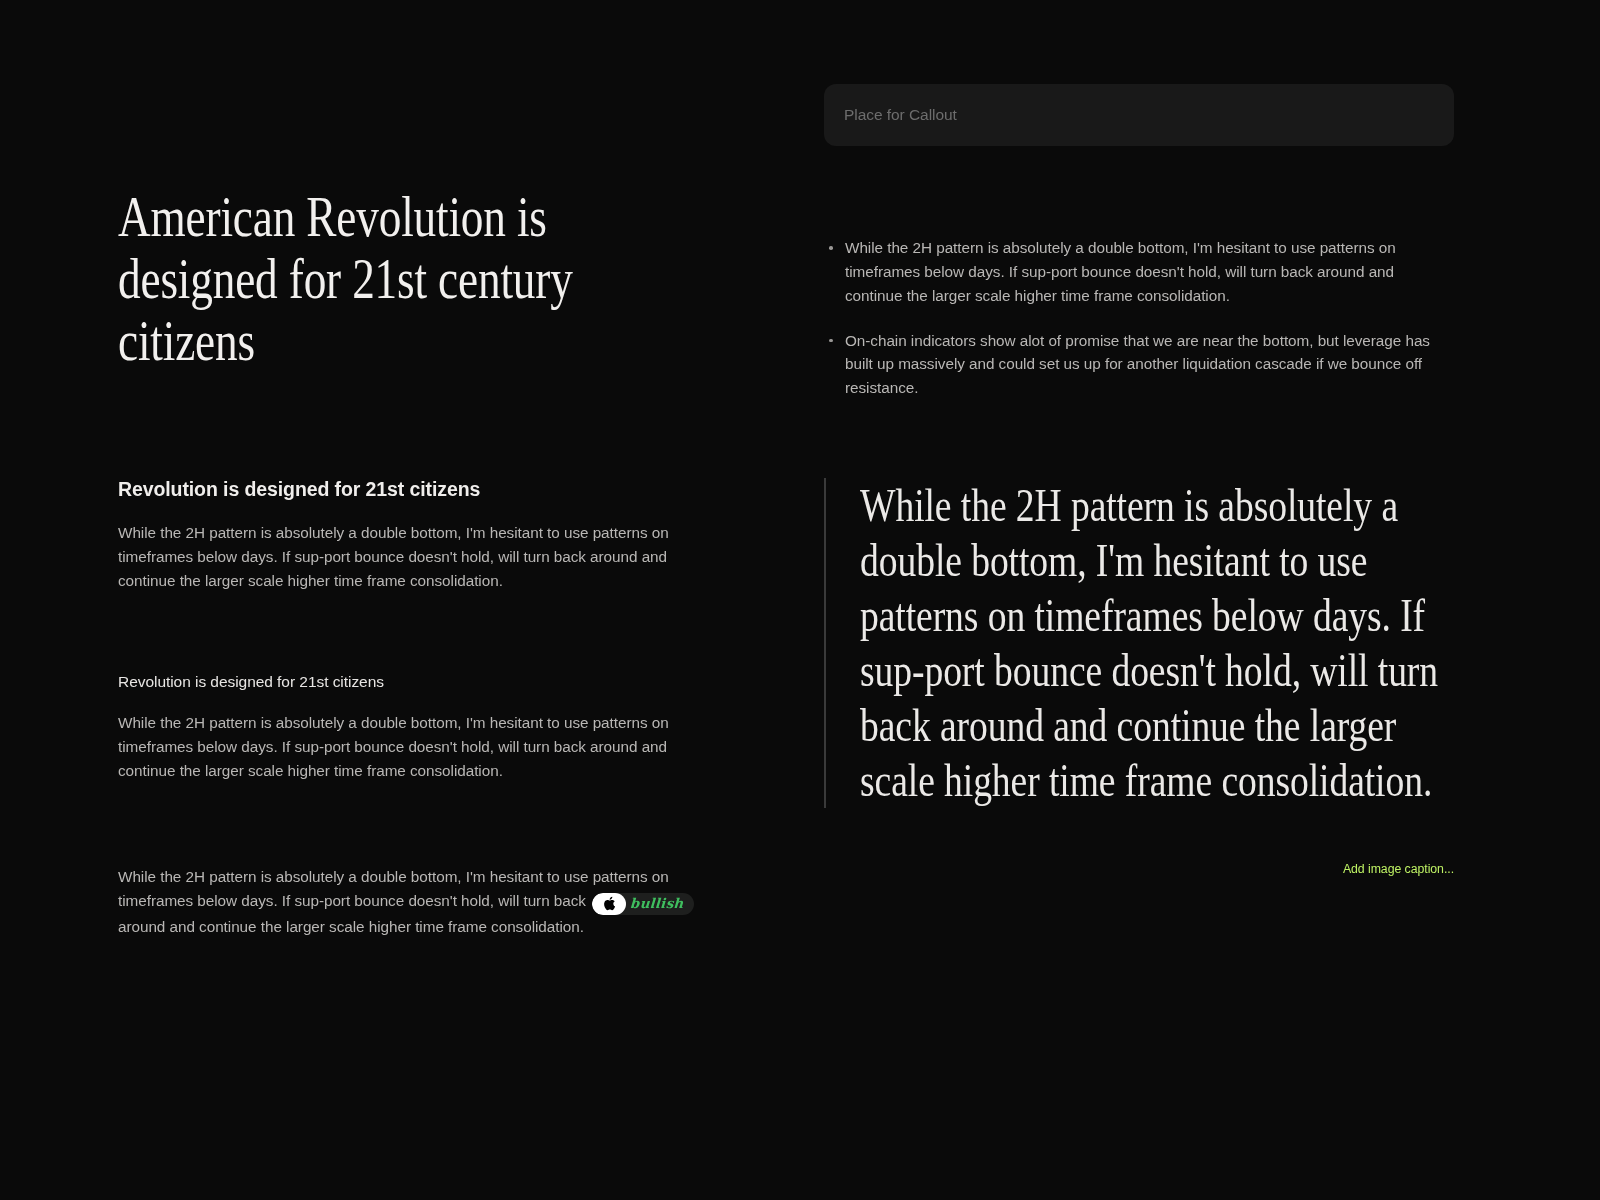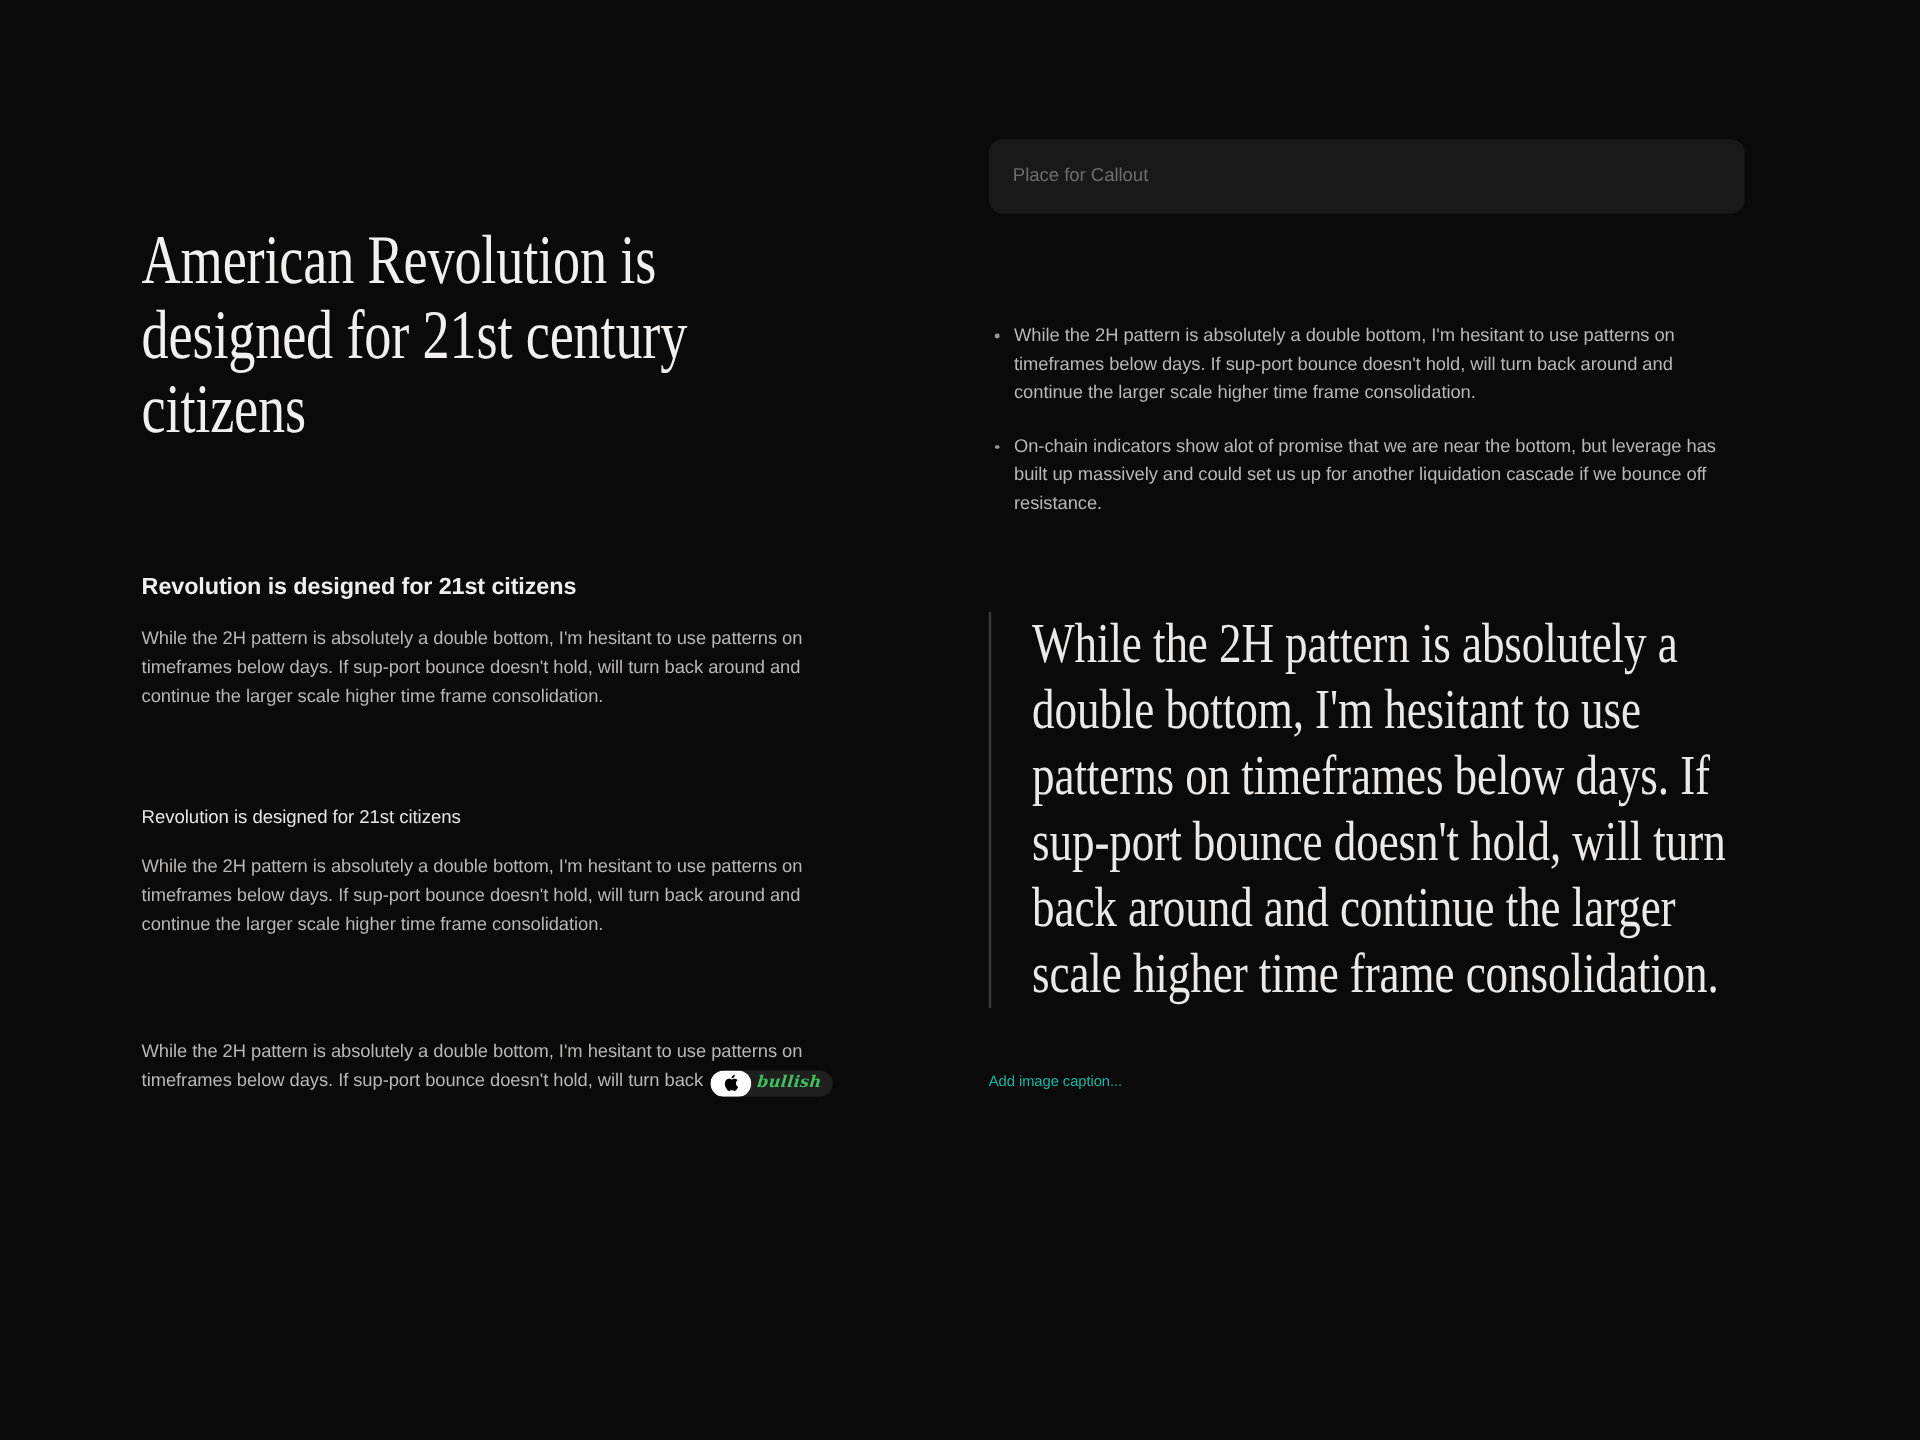--- a/index.html
+++ b/index.html
@@ -111,21 +111,21 @@
     color: #3fbf5f;
     letter-spacing: 0.2px;
     transform: skewX(-6deg);
   }
 
   
   .col-right {
     width: 894px;
     padding-left: 118px;
     padding-right: 146px;
-    padding-top: 116px;
+    padding-top: 84px;
   }
 
   .callout {
     height: 62px;
     border-radius: 12px;
     background: #191919;
     display: flex;
     align-items: center;
     padding: 0 20px;
   }
@@ -173,23 +173,23 @@
     color: #ebe9e7;
     font-weight: 400;
     letter-spacing: -0.1px;
     transform: scaleX(0.80);
     transform-origin: left top;
     width: 125%;
   }
 
   .caption {
     margin-top: 54px;
-    text-align: left;
+    text-align: right;
     font-size: 12.3px;
-    color: #14b8a6;
+    color: #bef264;
     letter-spacing: -0.05px;
   }
 </style>
 </head>
 <body>
 
 <div class="page">
   <div class="columns">
 
     <div class="col-left">
@@ -204,21 +204,21 @@
 
       <p class="body-p">While the 2H pattern is absolutely a double bottom, I'm hesitant to use patterns on timeframes below days. If sup-port bounce doesn't hold, will turn back around and continue the larger scale higher time frame consolidation.</p>
 
       <p class="body-p spaced"><span>While the 2H pattern is absolutely a double bottom, I'm hesitant to use patterns on timeframes below days. If sup-port bounce doesn't hold, will turn back </span><span class="pill">
             <span class="pill-cap">
               <svg width="13" height="15" viewBox="0 0 14 17" aria-hidden="true">
                 <path fill="#000000" d="M11.3 8.86c-.02-1.93 1.58-2.86 1.65-2.9-.9-1.31-2.3-1.49-2.8-1.51-1.19-.12-2.33.7-2.93.7-.6 0-1.54-.69-2.53-.67-1.3.02-2.5.76-3.17 1.92-1.35 2.35-.35 5.83.97 7.73.64.93 1.41 1.98 2.42 1.94.97-.04 1.34-.63 2.51-.63 1.17 0 1.5.63 2.53.61 1.04-.02 1.71-.95 2.35-1.88.74-1.08 1.05-2.12 1.06-2.18-.02-.01-2.04-.78-2.06-3.13zM9.4 3.18c.53-.65.89-1.54.79-2.44-.76.03-1.69.51-2.24 1.15-.49.57-.92 1.48-.81 2.36.85.06 1.72-.43 2.26-1.07z"></path>
               </svg>
             </span>
             <span class="pill-text">bullish</span>
-          </span></p>
+          </span><span> around and continue the larger scale higher time frame consolidation.</span></p>
     </div>
 
     <div class="col-right">
 
       <div class="callout">
         <span class="callout-placeholder">Place for Callout</span>
       </div>
 
       <ul class="bullets">
         <li>While the 2H pattern is absolutely a double bottom, I'm hesitant to use patterns on timeframes below days. If sup-port bounce doesn't hold, will turn back around and continue the larger scale higher time frame consolidation.</li>

